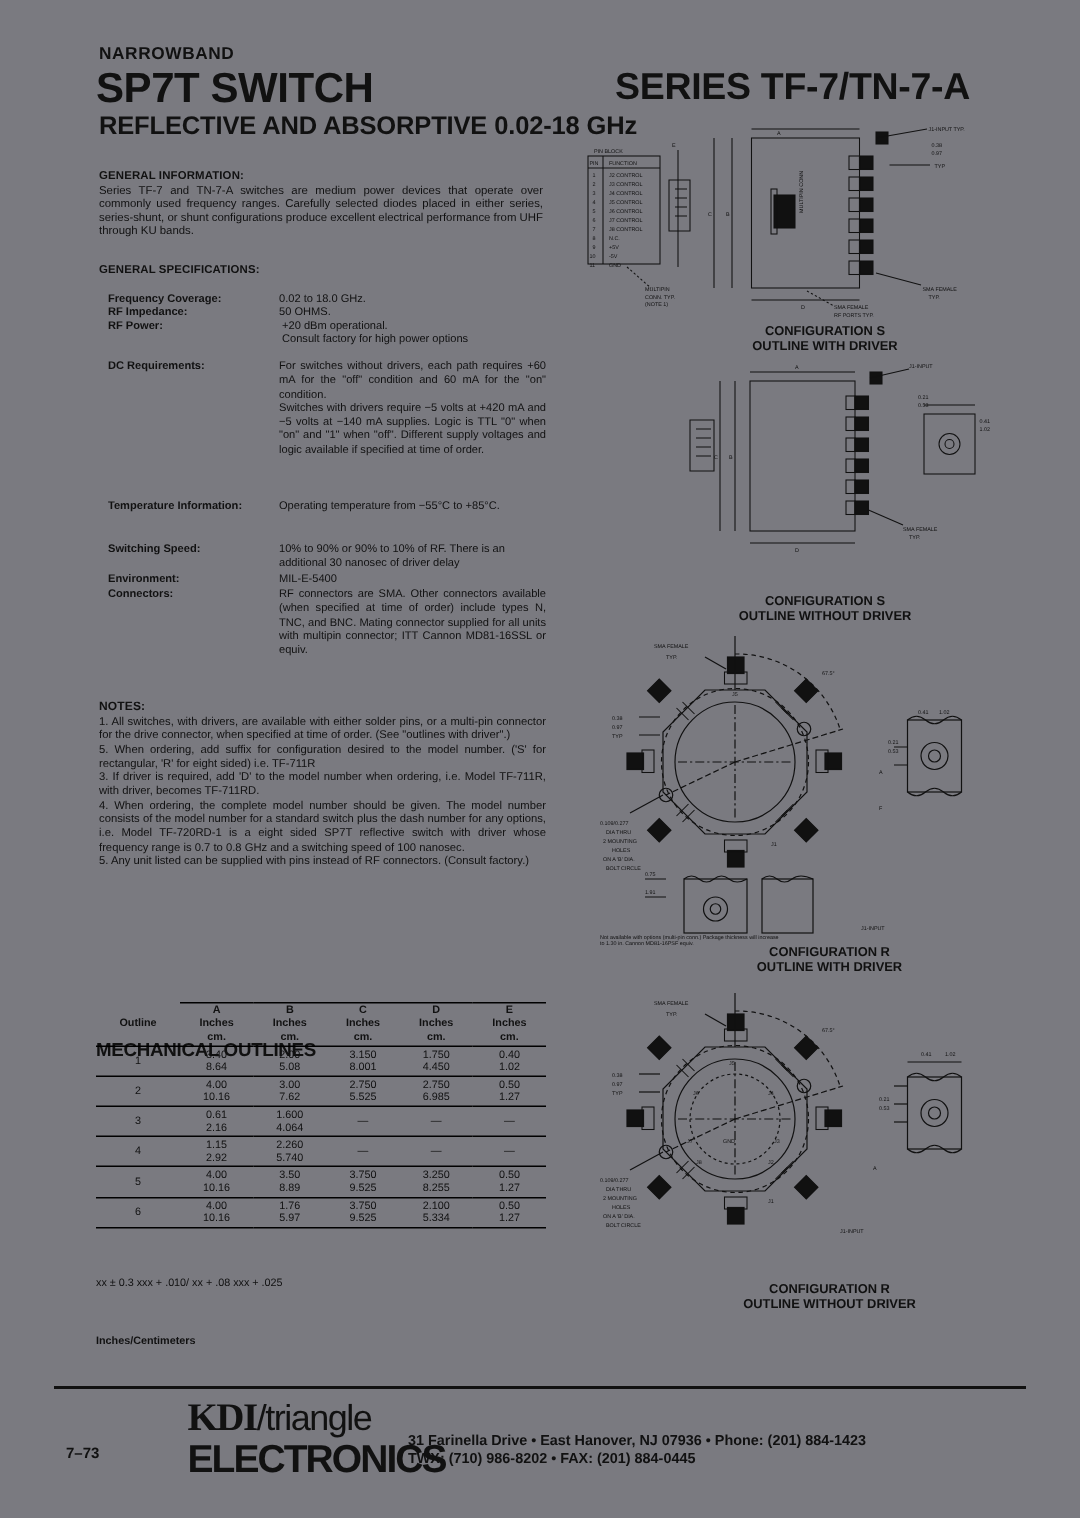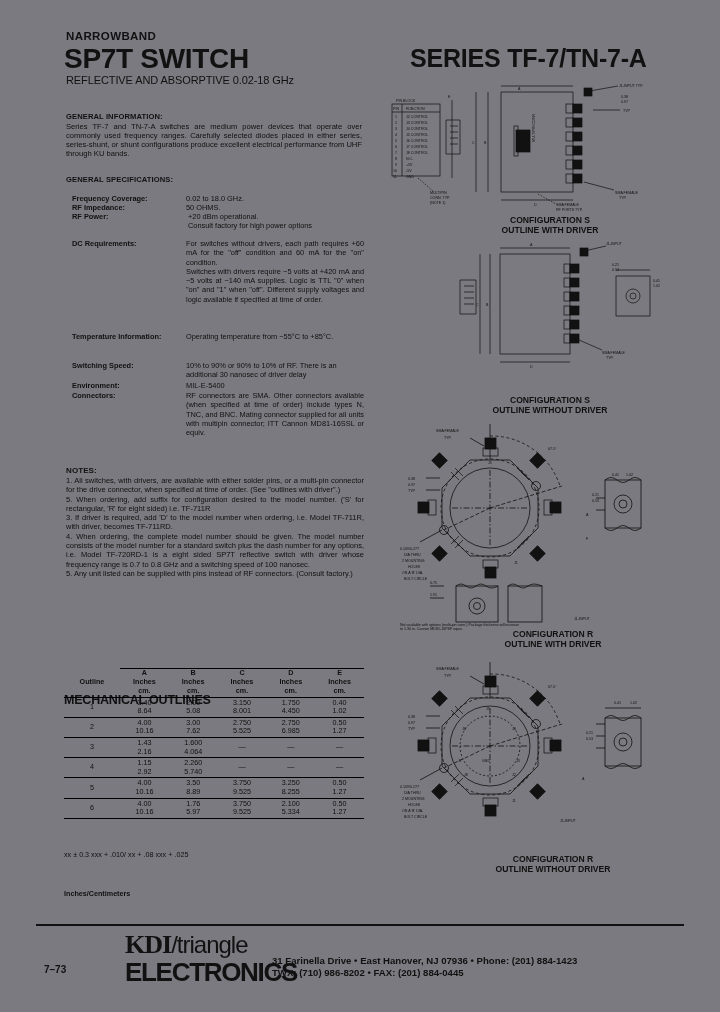--- a/index.html
+++ b/index.html
@@ -10,21 +10,21 @@
     color:#111;
     overflow:hidden;
     position:relative;
   }
   .page{position:absolute;left:0;top:0;width:665px;height:1012px;}
 
   
   .hdr-narrow{position:absolute;left:66px;top:30px;font-size:11.5px;font-weight:bold;letter-spacing:.4px;}
   .hdr-title{position:absolute;left:64px;top:43px;font-size:28px;font-weight:bold;letter-spacing:-.3px;
              font-family:"Liberation Sans", sans-serif;}
-  .hdr-sub{position:absolute;left:66px;top:74px;font-size:11px;font-weight:normal;letter-spacing:-.1px;}
+  .hdr-sub{position:absolute;left:66px;top:74px;font-size:17px;font-weight:bold;letter-spacing:-.1px;}
   .hdr-series{position:absolute;left:410px;top:44px;font-size:25px;font-weight:bold;letter-spacing:-.2px;}
 
   
   .lbl-sec{position:absolute;font-size:7.6px;font-weight:bold;letter-spacing:.1px;}
   .para{position:absolute;font-size:7.6px;line-height:9.1px;text-align:justify;}
   .spec-label{position:absolute;font-size:7.4px;font-weight:bold;line-height:9.3px;}
   .spec-val{position:absolute;font-size:7.4px;line-height:9.3px;}
   .notes{position:absolute;font-size:7.5px;line-height:9.3px;text-align:justify;}
   .notes div{margin-bottom:0px;}
 
@@ -144,21 +144,21 @@
     <tr>
       <td class="lt cell2">2</td>
       <td class="lt cell2"><span>4.00</span><br><span>10.16</span></td>
       <td class="lt cell2"><span>3.00</span><br><span>7.62</span></td>
       <td class="lt cell2"><span>2.750</span><br><span>5.525</span></td>
       <td class="lt cell2"><span>2.750</span><br><span>6.985</span></td>
       <td class="lt cell2"><span>0.50</span><br><span>1.27</span></td>
     </tr>
     <tr>
       <td class="lt cell2">3</td>
-      <td class="lt cell2"><span>1.43</span><br><span>2.16</span></td>
+      <td class="lt cell2"><span>0.61</span><br><span>2.16</span></td>
       <td class="lt cell2"><span>1.600</span><br><span>4.064</span></td>
       <td class="lt cell2"><span>—</span></td>
       <td class="lt cell2"><span>—</span></td>
       <td class="lt cell2"><span>—</span></td>
     </tr>
     <tr>
       <td class="lt cell2">4</td>
       <td class="lt cell2"><span>1.15</span><br><span>2.92</span></td>
       <td class="lt cell2"><span>2.260</span><br><span>5.740</span></td>
       <td class="lt cell2"><span>—</span></td>

